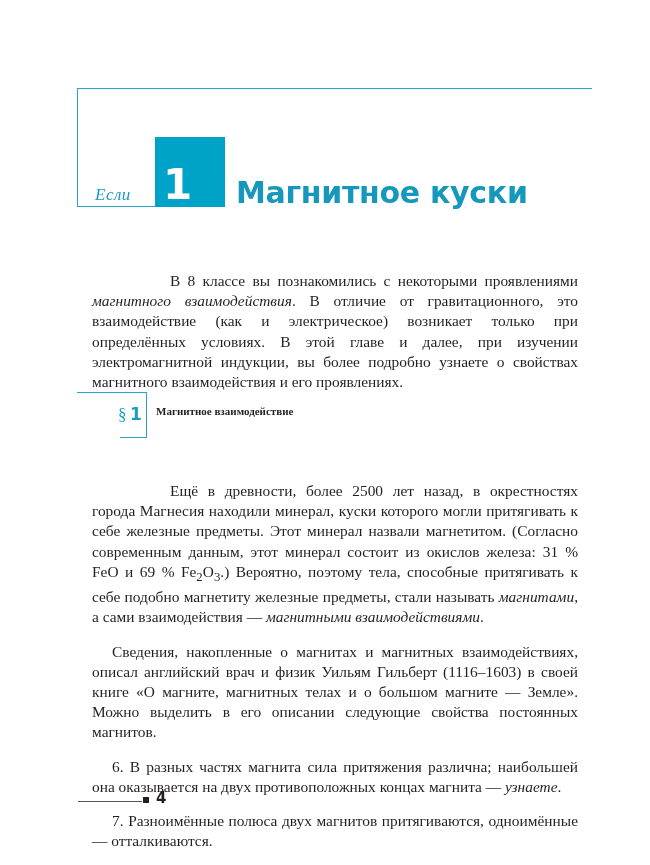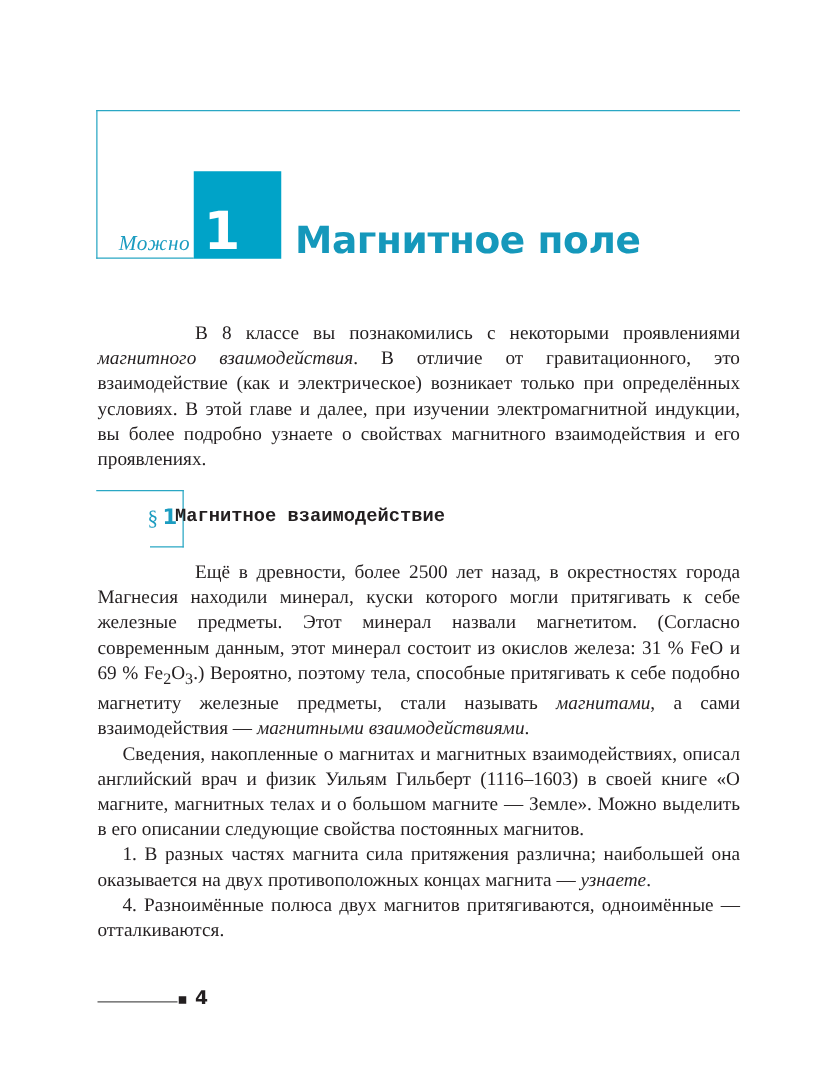--- a/index.html
+++ b/index.html
@@ -29,76 +29,76 @@
     font-weight: bold; font-size: 42px; color: #ffffff; line-height: 42px;
   }
   .chapter-title {
     position: absolute; left: 236px; top: 175px; font-family: "DejaVu Sans", sans-serif;
     font-weight: bold; font-size: 30px; color: #1598bb; line-height: 36px; letter-spacing: -0.3px;
   }
   .para {
     position: absolute; left: 78px; width: 514px; font-size: 15.4px; line-height: 20.2px;
     text-align: justify; hyphens: manual; color: #231f20;
   }
-  .para p { margin: 0; text-indent: 0; }
+  .para p { margin: 14px; text-indent: 0; }
   .indent-big { text-indent: 78px !important; }
   .indent { text-indent: 20px !important; }
   .para i { font-style: italic; }
   .section-top {
     position: absolute; left: 77px; top: 392px; width: 70px; height: 46px;
     border-top: 1.5px solid #2aa7c4; border-right: 1.5px solid #2aa7c4; box-sizing: border-box;
   }
   .section-bottom {
     position: absolute; left: 120px; top: 437px; width: 27px; border-top: 1.5px solid #2aa7c4;
   }
   .section-sign {
     position: absolute; left: 118px; top: 405px; font-size: 17px; color: #1b9cc0;
     font-family: "Liberation Serif", serif;
   }
   .section-num {
     position: absolute; left: 130px; top: 404px; font-size: 17px; font-weight: bold; color: #1b9cc0;
     font-family: "DejaVu Sans", sans-serif;
   }
   .section-title {
-    position: absolute; left: 140px; top: 405px; font-size: 15px; font-weight: bold; color: #231f20;
-    font-family: Liberation Mono, monospace;
+    position: absolute; left: 156px; top: 405px; font-size: 11px; font-weight: bold; color: #231f20;
+    font-family: Liberation Serif, serif;
   }
   .footer-line {
     position: absolute; left: 78px; top: 801px; width: 64px; border-top: 1px solid #555;
   }
   .footer-square {
     position: absolute; left: 143px; top: 797px; width: 6px; height: 6px; background: #231f20;
   }
   .page-number {
     position: absolute; left: 156px; top: 789px; font-family: "DejaVu Sans", sans-serif;
     font-weight: bold; font-size: 15px; color: #231f20;
   }
 </style>
 </head>
 <body>
 
 <div class="chapter-frame"></div>
 <div class="chapter-bottom-line"></div>
-<div class="chapter-word">Можно</div>
+<div class="chapter-word">Если</div>
 <div class="chapter-box"></div>
 <div class="chapter-num">1</div>
-<div class="chapter-title">Магнитное поле</div>
+<div class="chapter-title">Магнитное куски</div>
 
 <div class="para" style="top:257px;">
   <p class="indent-big"><span>В 8 классе вы познакомились с некоторыми проявлениями </span><i>магнитного взаимодействия</i><span>. В отличие от гравитационного, это взаимодействие (как и электрическое) возникает только при определённых условиях. В этой главе и далее, при изучении электромагнитной индукции, вы более подробно узнаете о свойствах магнитного взаимодействия и его проявлениях.</span></p>
 </div>
 
 <div class="section-top"></div>
 <div class="section-bottom"></div>
 <div class="section-sign">§</div>
 <div class="section-num">1</div>
 <div class="section-title">Магнитное взаимодействие</div>
 
-<div class="para" style="top:448px;">
+<div class="para" style="top:467px;">
   <p class="indent-big"><span>Ещё в древности, более 2500 лет назад, в окрестностях города Магнесия находили минерал, куски которого могли притягивать к себе железные предметы. Этот минерал назвали магнетитом. (Согласно современным данным, этот минерал состоит из окислов железа: 31 % FeO и 69 % Fe</span><sub>2</sub><span>O</span><sub>3</sub><span>.) Вероятно, поэтому тела, способные притягивать к себе подобно магнетиту железные предметы, стали называть </span><i>магнитами</i><span>, а сами взаимодействия — </span><i>магнитными взаимодействиями</i><span>.</span></p>
   <p class="indent">Сведения, накопленные о магнитах и магнитных взаимодействиях, описал английский врач и физик Уильям Гильберт (1116–1603) в своей книге «О магните, магнитных телах и о большом магните — Земле». Можно выделить в его описании следующие свойства постоянных магнитов.</p>
-  <p class="indent"><span>1. В разных частях магнита сила притяжения различна; наибольшей она оказывается на двух противоположных концах магнита — </span><i>узнаете</i><span>.</span></p>
-  <p class="indent">4. Разноимённые полюса двух магнитов притягиваются, одноимённые — отталкиваются.</p>
+  <p class="indent"><span>6. В разных частях магнита сила притяжения различна; наибольшей она оказывается на двух противоположных концах магнита — </span><i>узнаете</i><span>.</span></p>
+  <p class="indent">7. Разноимённые полюса двух магнитов притягиваются, одноимённые — отталкиваются.</p>
 </div>
 
 <div class="footer-line"></div>
 <div class="footer-square"></div>
 <div class="page-number">4</div>
 
 </body></html>

